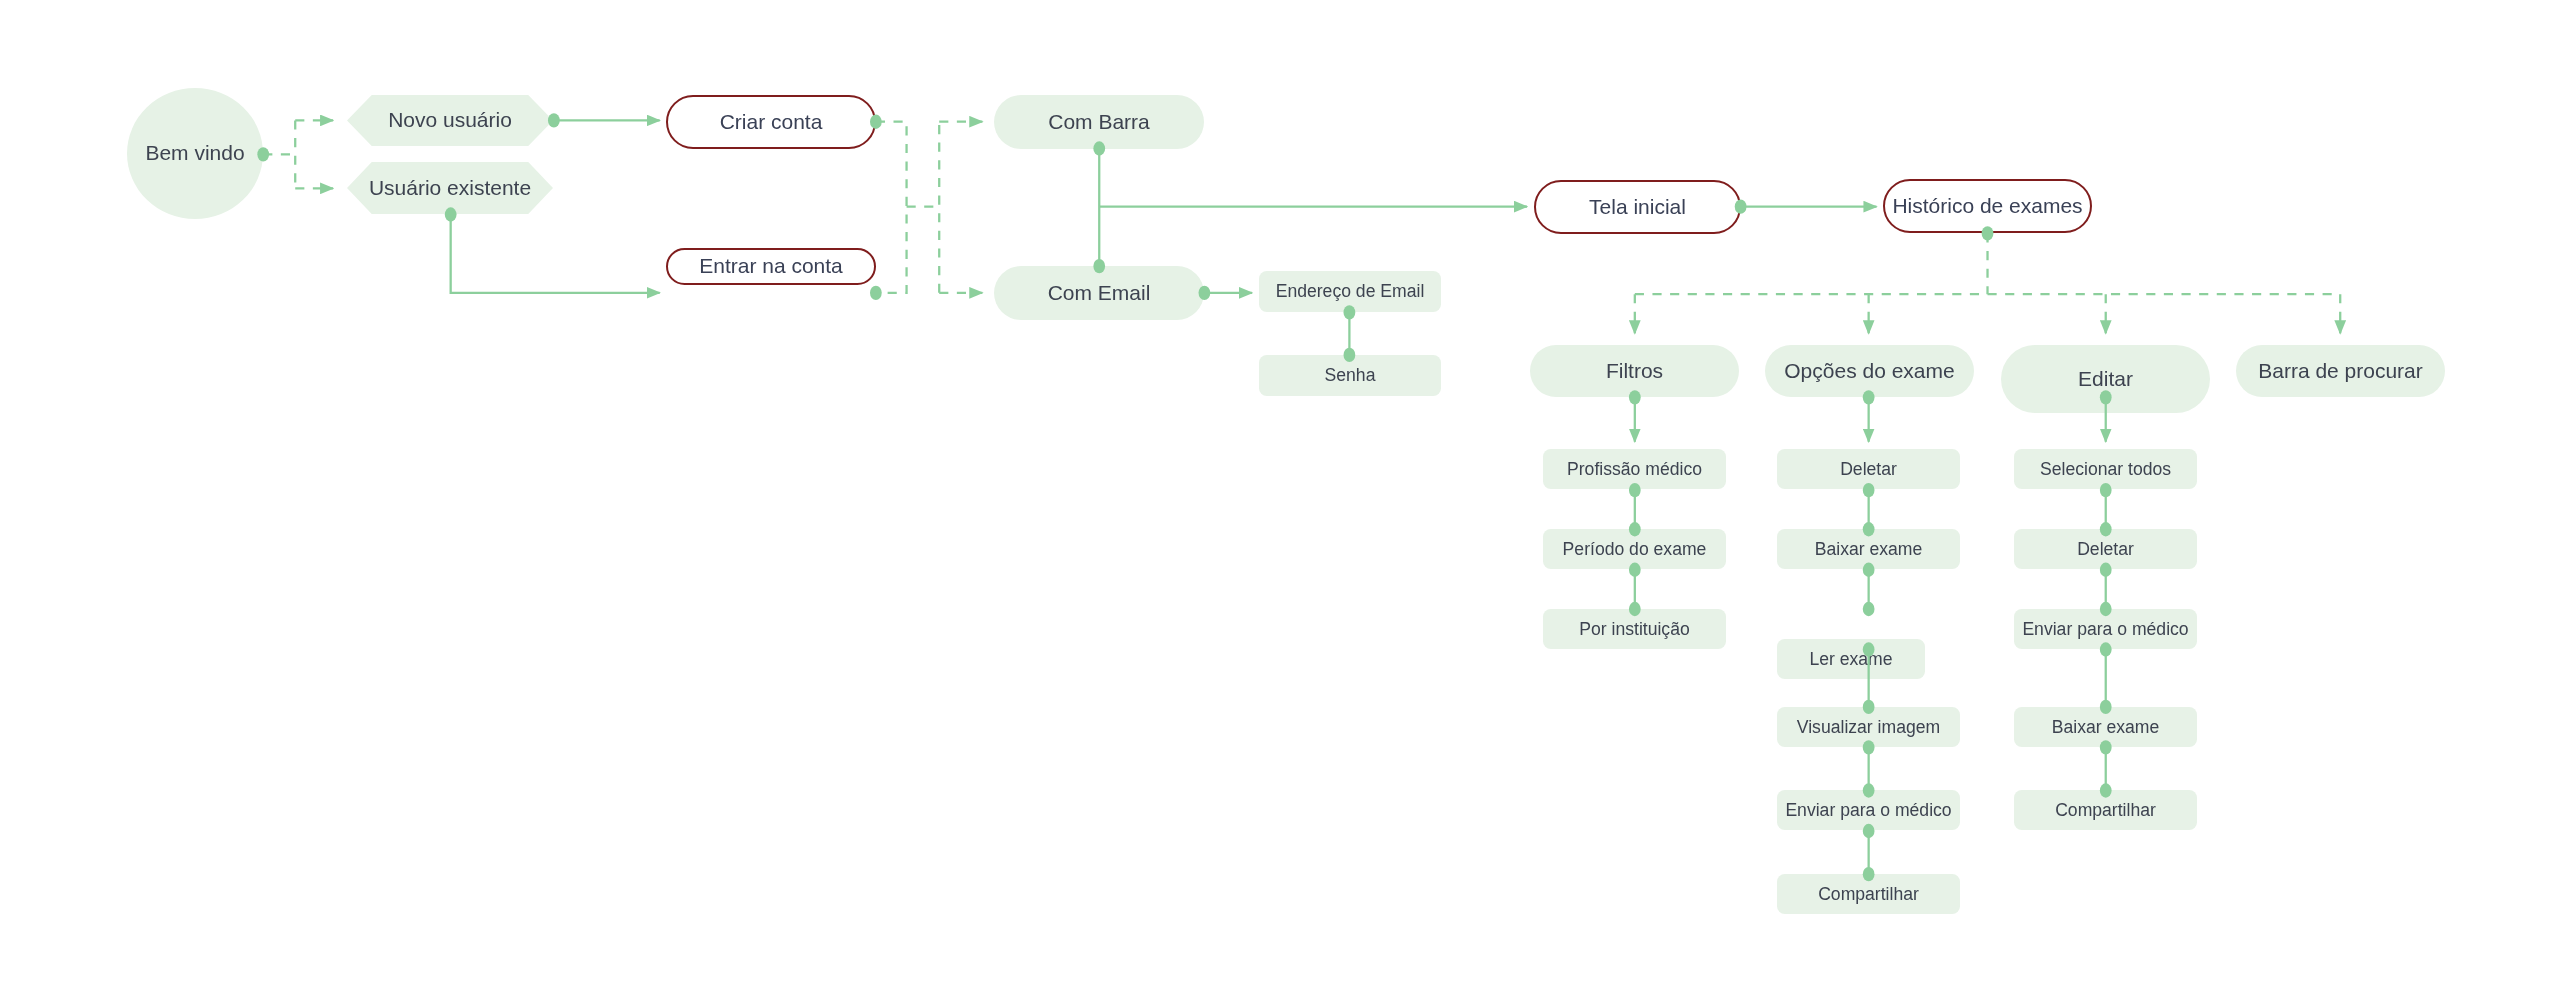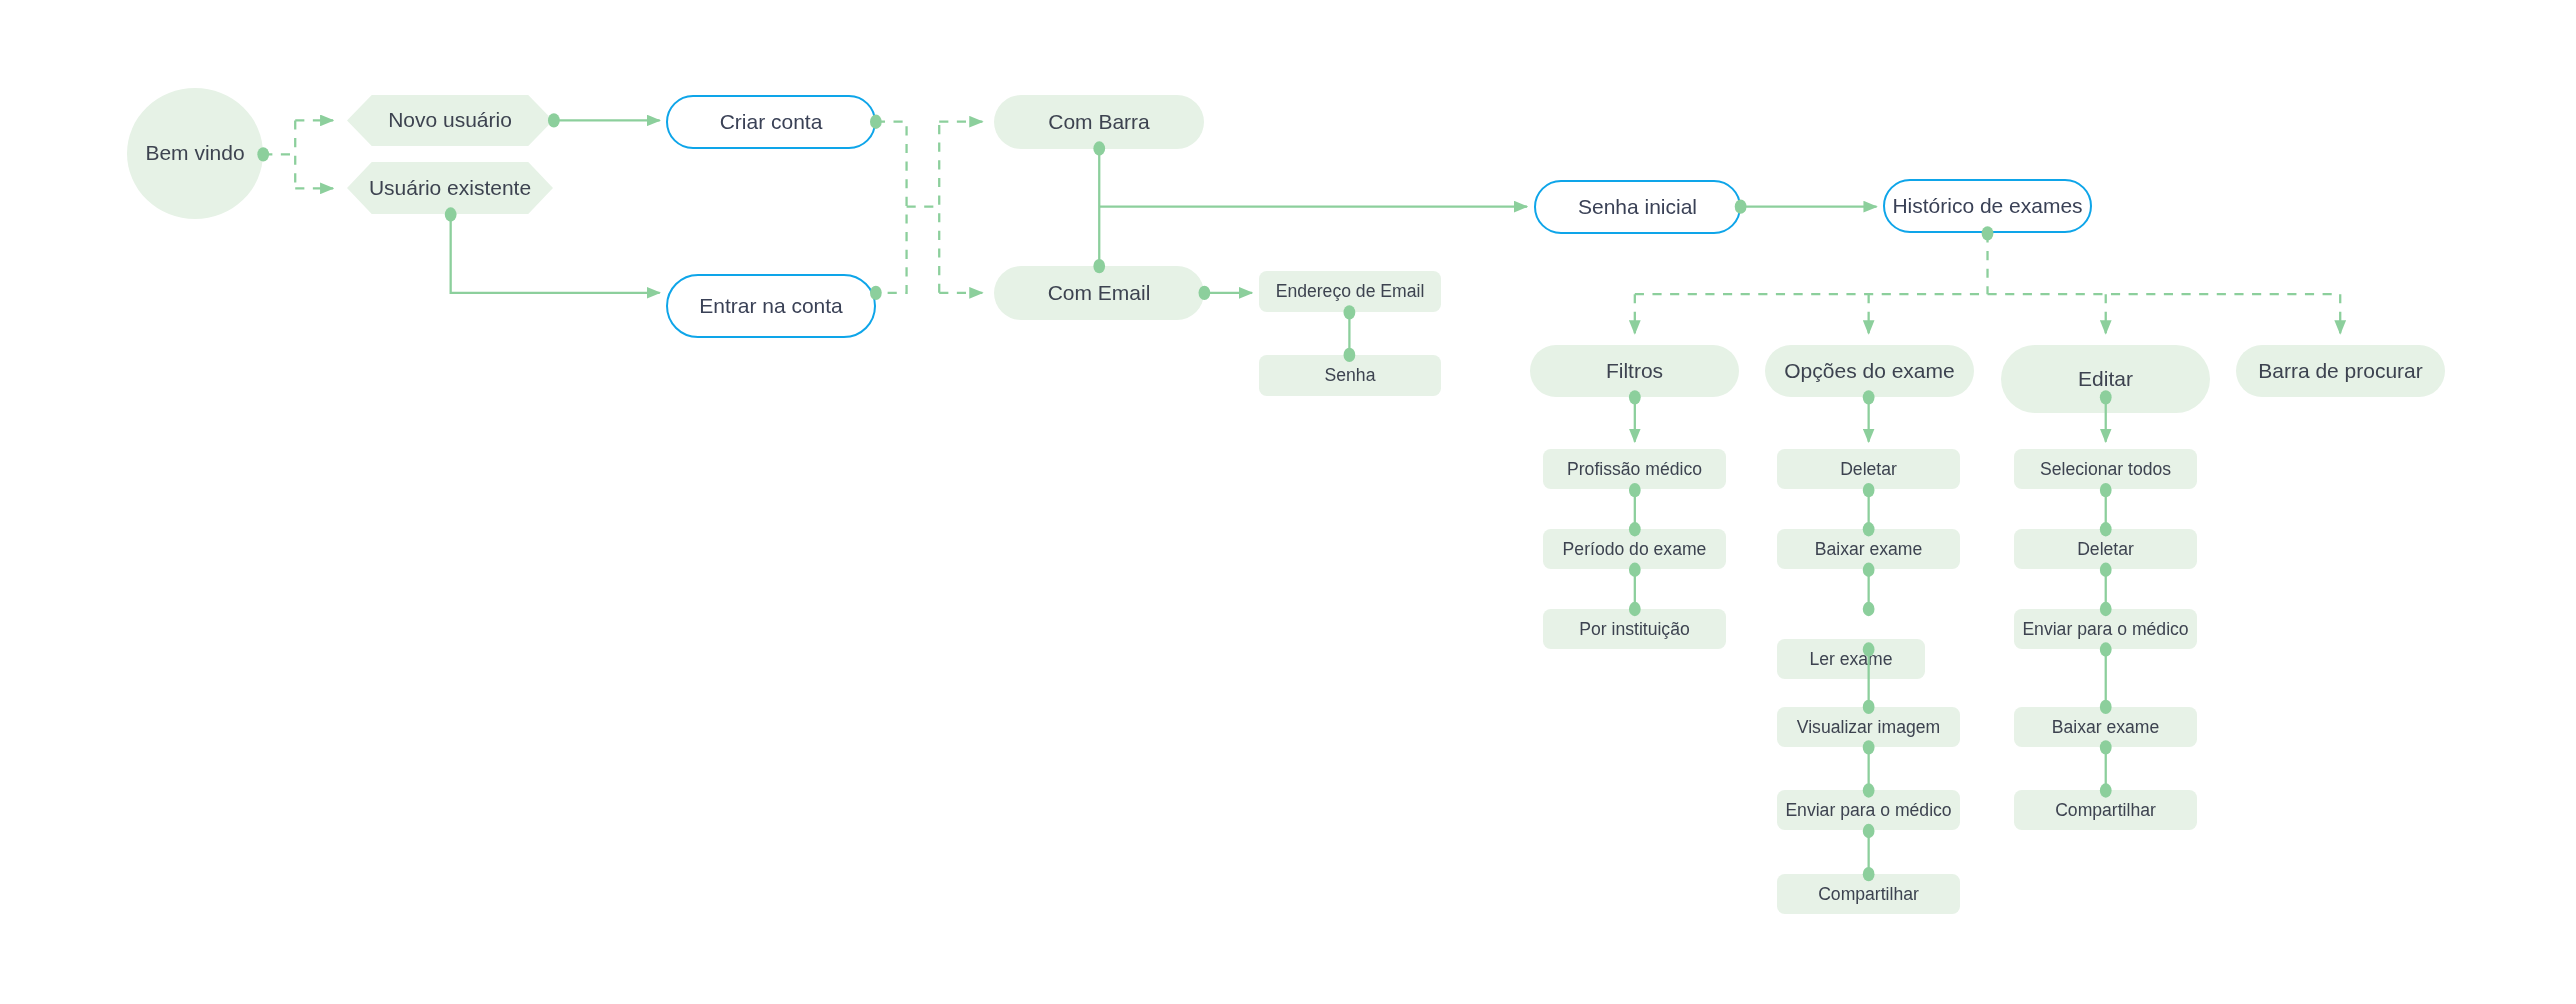--- a/index.html
+++ b/index.html
@@ -15,21 +15,21 @@
     display:flex;align-items:center;justify-content:center;
     color:#3d4350;
     text-align:center;
     box-sizing:border-box;
     z-index:2;
   }
   .node .lbl{font-size:21px;line-height:1.15;}
   .node.small .lbl{font-size:17.6px;}
   .ellipse{background:#e6f2e6;border-radius:50%;}
   .hex{background:#e6f2e6;clip-path:polygon(0 50%,12% 0,88% 0,100% 50%,88% 100%,12% 100%);}
-  .pill-white{background:#ffffff;border:2px solid #0ea5e9;border-radius:652px;color:#3a4156;}
+  .pill-white{background:#ffffff;border:2px solid #7f1d1d;border-radius:652px;color:#3a4156;}
   .pill-green{background:#e6f2e6;border-radius:652px;}
   .box{background:#e7f2e7;border-radius:7.8px;}
   svg.wires{position:absolute;left:0;top:0;z-index:3;pointer-events:none;}
 </style>
 </head>
 <body>
 
 <div class="canvas">
 
   <div class="node ellipse" style="left:127px;top:88px;width:136px;height:131px">
@@ -41,42 +41,42 @@
   </div>
 
   <div class="node hex" style="left:347px;top:162px;width:206px;height:52px">
     <span class="lbl">Usuário existente</span>
   </div>
 
   <div class="node pill-white" style="left:666px;top:95px;width:210px;height:54px">
     <span class="lbl">Criar conta</span>
   </div>
 
-  <div class="node pill-white" style="left:666px;top:274px;width:210px;height:64px">
+  <div class="node pill-white" style="left:666px;top:248px;width:210px;height:37px">
     <span class="lbl">Entrar na conta</span>
   </div>
 
   <div class="node pill-green" style="left:994px;top:95px;width:210px;height:54px">
     <span class="lbl">Com Barra</span>
   </div>
 
   <div class="node pill-green" style="left:994px;top:266px;width:210px;height:54px">
     <span class="lbl">Com Email</span>
   </div>
 
   <div class="node box small" style="left:1259px;top:271px;width:182px;height:41px">
     <span class="lbl">Endereço de Email</span>
   </div>
 
   <div class="node box small" style="left:1259px;top:355px;width:182px;height:41px">
     <span class="lbl">Senha</span>
   </div>
 
   <div class="node pill-white" style="left:1534px;top:180px;width:207px;height:54px">
-    <span class="lbl">Senha inicial</span>
+    <span class="lbl">Tela inicial</span>
   </div>
 
   <div class="node pill-white" style="left:1883px;top:179px;width:209px;height:54px">
     <span class="lbl">Histórico de exames</span>
   </div>
 
   <div class="node pill-green" style="left:1530px;top:345px;width:209px;height:52px">
     <span class="lbl">Filtros</span>
   </div>
   <div class="node pill-green" style="left:1765px;top:345px;width:209px;height:52px">

